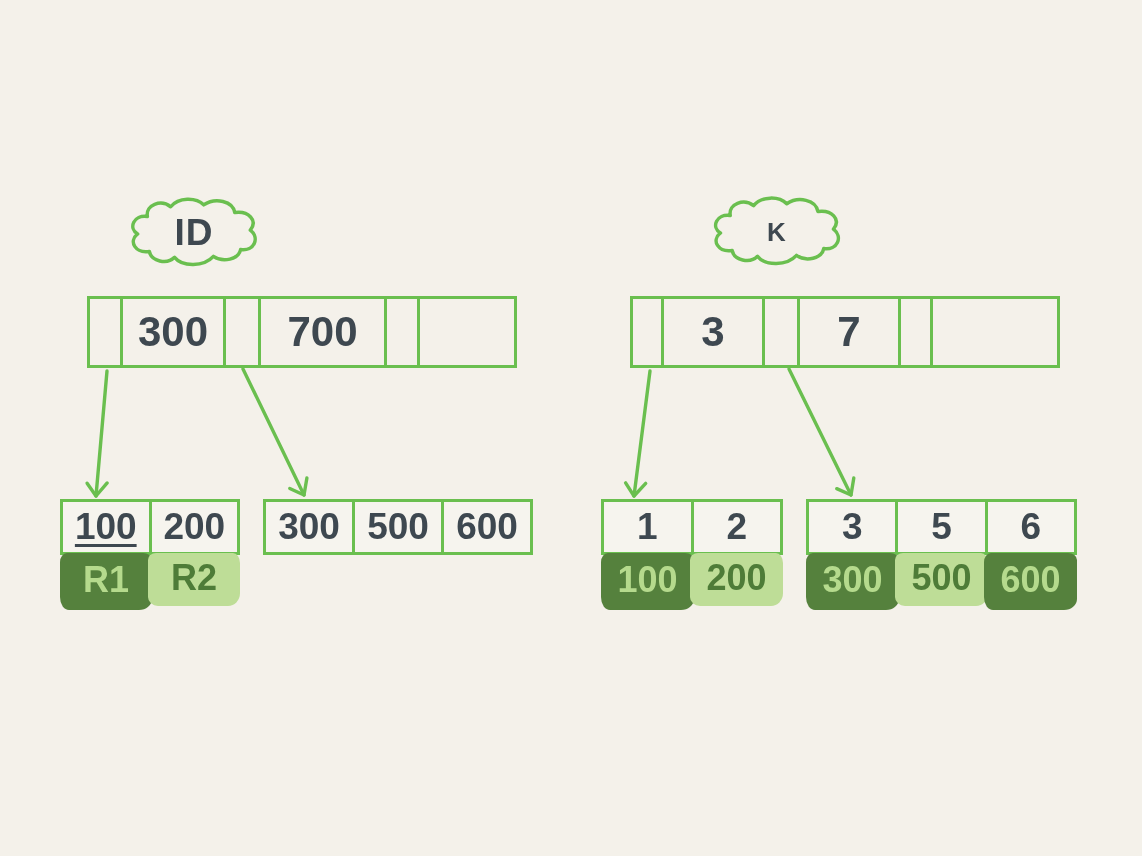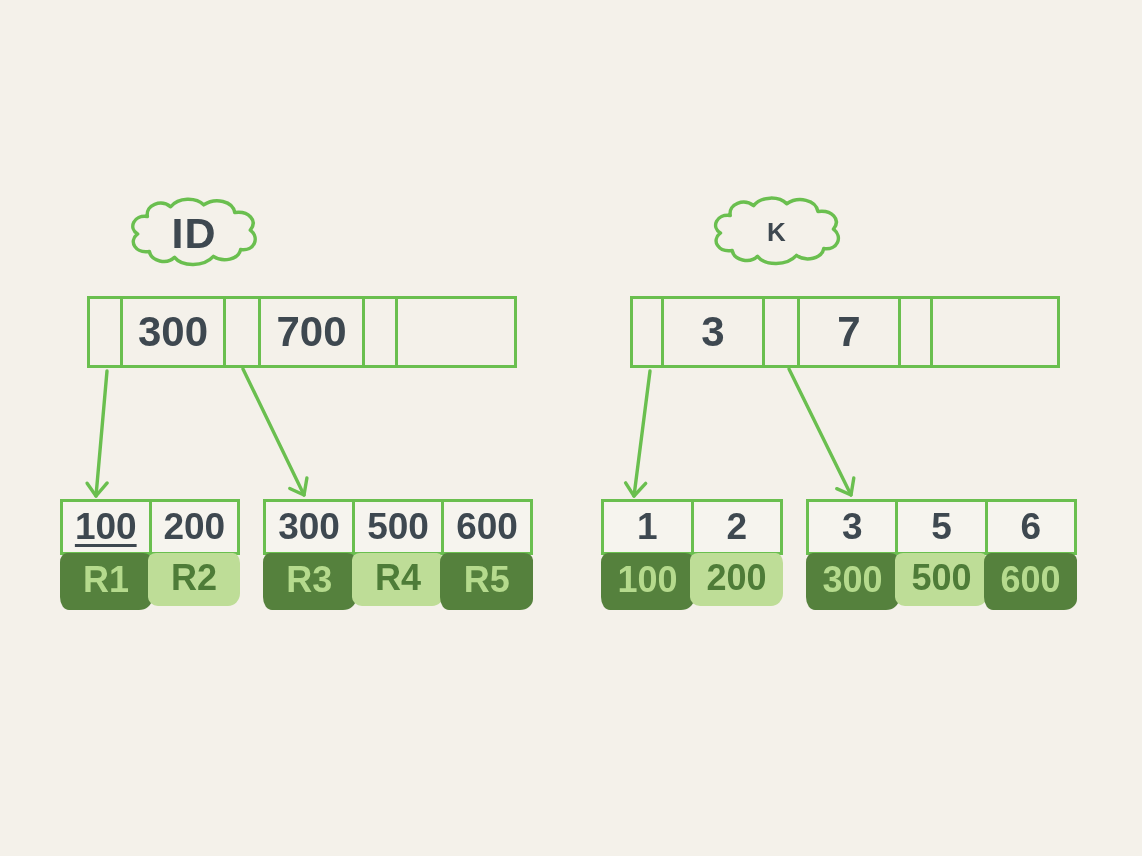--- a/index.html
+++ b/index.html
@@ -110,53 +110,48 @@
     <line x1="650" y1="371" x2="634" y2="496" stroke="#6abf4f" stroke-width="3.4" stroke-linecap="round" marker-end="url(#ah)"></line>
     <line x1="789" y1="369" x2="851" y2="495" stroke="#6abf4f" stroke-width="3.4" stroke-linecap="round" marker-end="url(#ah)"></line>
   </svg>
 
   <div>
 
     <div class="cloud" style="left:126px;top:194px;width:136px;height:78px">
       <svg viewBox="0 0 140 78">
         <path d="M24,58 C10,60 2,48 12,40 C2,34 8,20 22,22 C20,10 36,4 46,12 C54,2 72,2 80,10 C92,2 110,6 112,18 C126,16 136,26 128,36 C138,44 132,58 118,56 C116,66 100,70 90,63 C80,74 58,74 50,64 C42,72 26,68 24,58 Z" fill="none" stroke="#6abf4f" stroke-width="3.6" stroke-linejoin="round"></path>
       </svg>
-      <span class="cloud-label" style="font-size:43px">ID</span>
+      <span class="cloud-label" style="font-size:37px">ID</span>
     </div>
 
     <div class="node root" style="left:87px;top:296px;width:430px;height:72px">
       <div class="cell" style="width:33px"></div>
       <div class="cell" style="width:103px">300</div>
       <div class="cell" style="width:35px"></div>
-      <div class="cell" style="width:104px">700</div>
+      <div class="cell" style="width:126px">700</div>
       <div class="cell" style="width:33px"></div>
       <div class="cell" style="flex:1"></div>
     </div>
 
     <div class="leaf" style="left:60px;top:499px;width:180px">
       <div class="key-row">
         <div class="kcell underline">100</div>
         <div class="kcell">200</div>
       </div>
       <div class="rec-row">
         <div class="rec dark">R1</div>
         <div class="rec light">R2</div>
       </div>
     </div>
 
     <div class="leaf" style="left:263px;top:499px;width:270px">
       <div class="key-row">
         <div class="kcell">300</div>
         <div class="kcell">500</div>
         <div class="kcell">600</div>
-      </div>
-      <div class="rec-row">
-        <div class="rec dark">R3</div>
-        <div class="rec light">R4</div>
-        <div class="rec dark">R5</div>
       </div>
     </div>
   </div>
 
   <div>
 
     <div class="cloud" style="left:706px;top:194px;width:142px;height:76px">
       <svg viewBox="0 0 140 78">
         <path d="M24,58 C10,60 2,48 12,40 C2,34 8,20 22,22 C20,10 36,4 46,12 C54,2 72,2 80,10 C92,2 110,6 112,18 C126,16 136,26 128,36 C138,44 132,58 118,56 C116,66 100,70 90,63 C80,74 58,74 50,64 C42,72 26,68 24,58 Z" fill="none" stroke="#6abf4f" stroke-width="3.6" stroke-linejoin="round"></path>
       </svg>

